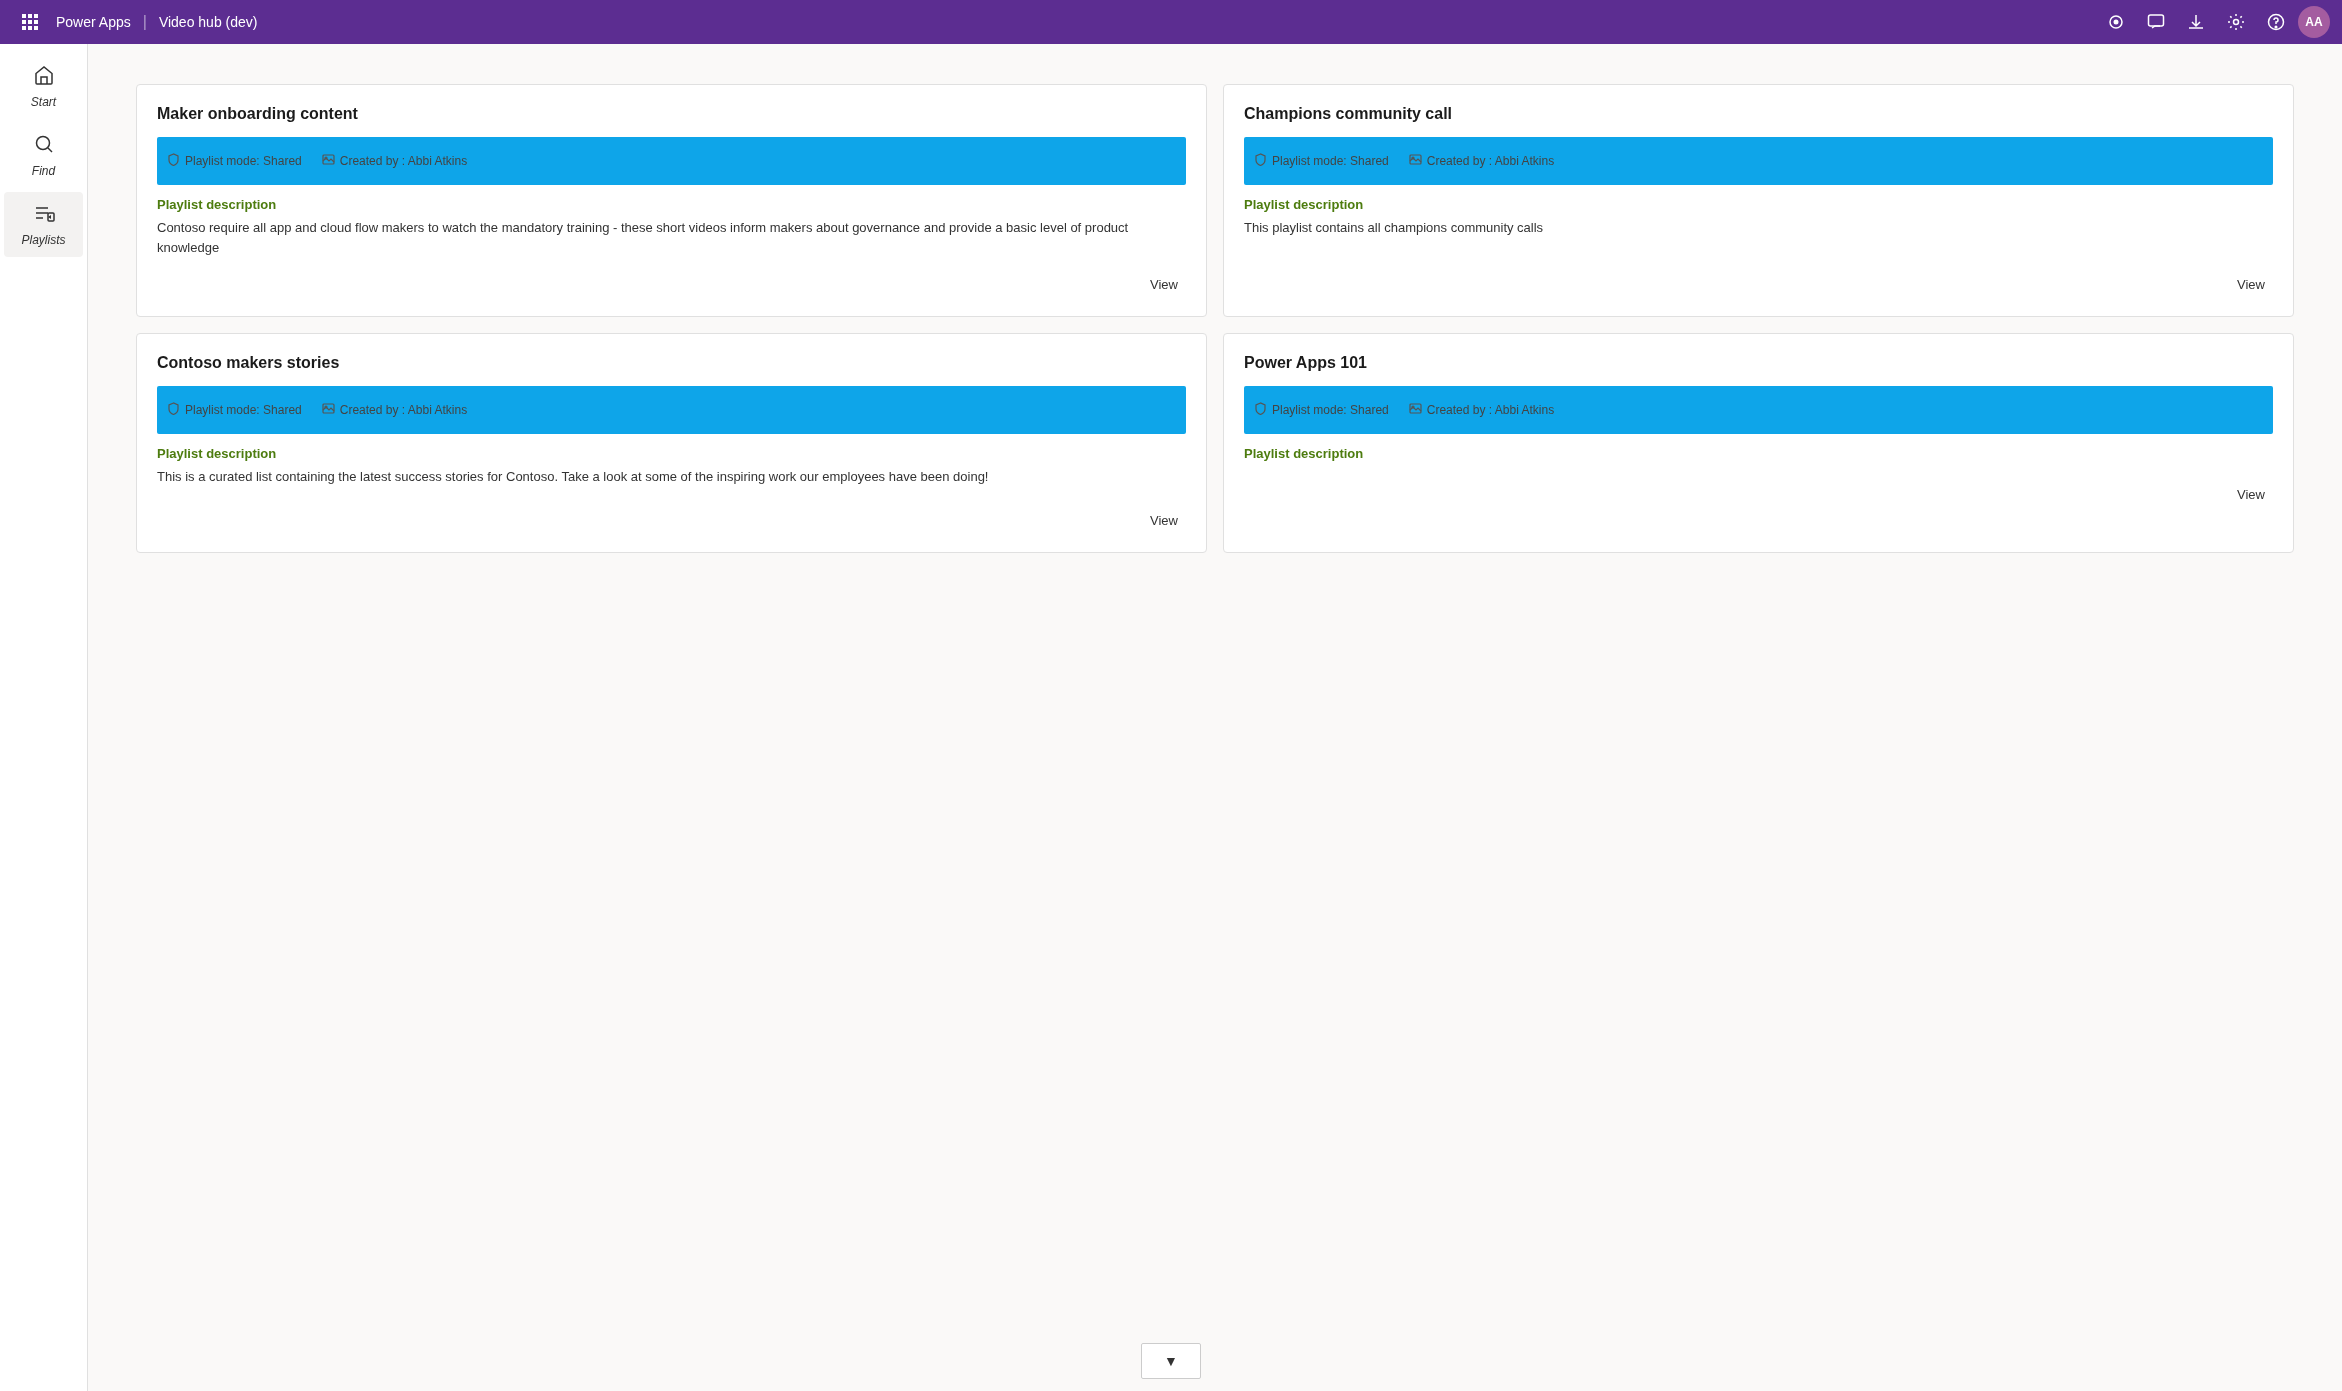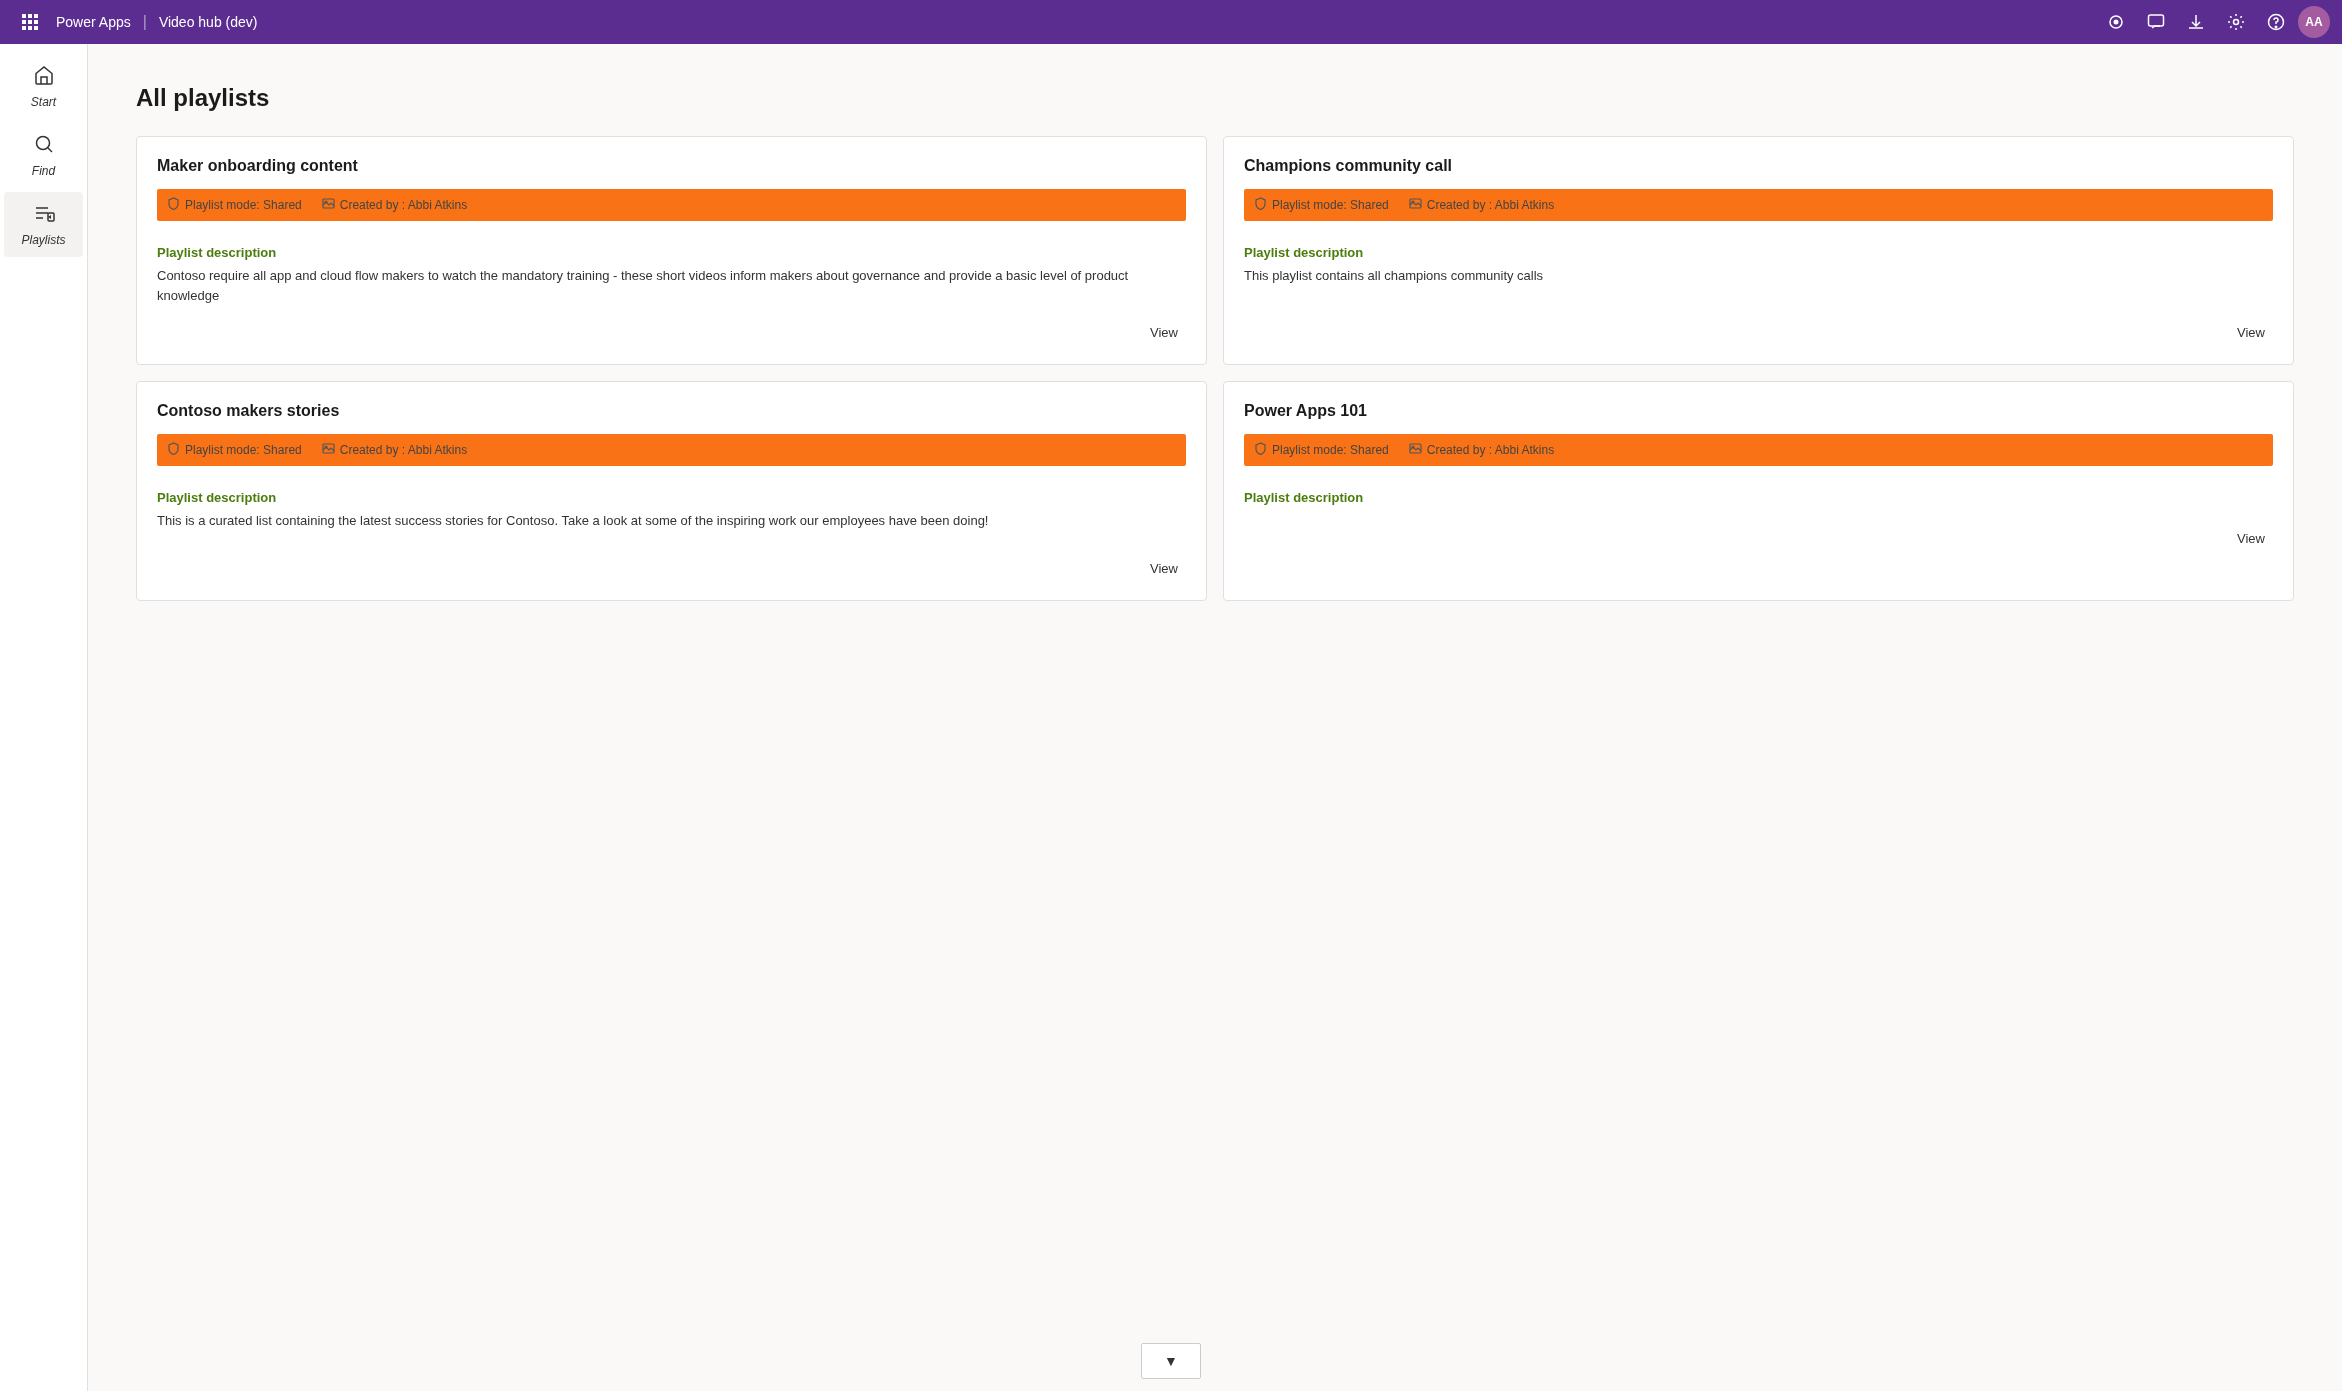--- a/index.html
+++ b/index.html
@@ -128,23 +128,23 @@
     .card-title {
       font-size: 16px;
       font-weight: 600;
       color: #1b1b1b;
       margin-bottom: 14px;
     }
     .card-meta {
       display: flex;
       gap: 20px;
       align-items: center;
-      margin-bottom: 24px;
-      padding: 8px 10px;
-      background: #f97316;
+      margin-bottom: 12px;
+      padding: 16px 10px;
+      background: #0ea5e9;
       border-radius: 2px;
     }
     .meta-item {
       display: flex;
       align-items: center;
       gap: 5px;
       font-size: 12px;
       color: #444;
     }
     .meta-icon {
@@ -282,21 +282,20 @@
           <path d="M3 6h12M3 11h12M3 16h7"></path>
             <rect x="15" y="11" width="6" height="8" rx="1"></rect>
             <path d="M15 15l3-2v4l-3-2z" fill="#333" stroke="none"></path>
         </svg>
       </span>
       <span class="sidebar-label">Playlists</span>
     </div>
   </nav>
 
   <main class="content">
-    <h1 class="page-title">All playlists</h1>
 
     <div class="playlist-grid">
 
       <div class="playlist-card">
         <div class="card-title">Maker onboarding content</div>
         <div class="card-meta">
           <div class="meta-item">
             <span class="meta-icon">
               <svg width="13" height="13" viewBox="0 0 13 13" fill="none" stroke="#555" stroke-width="1.2">
                 <path d="M6.5 1L2 3v4c0 2.5 2 4.5 4.5 5.5C9 11.5 11 9.5 11 7V3L6.5 1z"></path>

